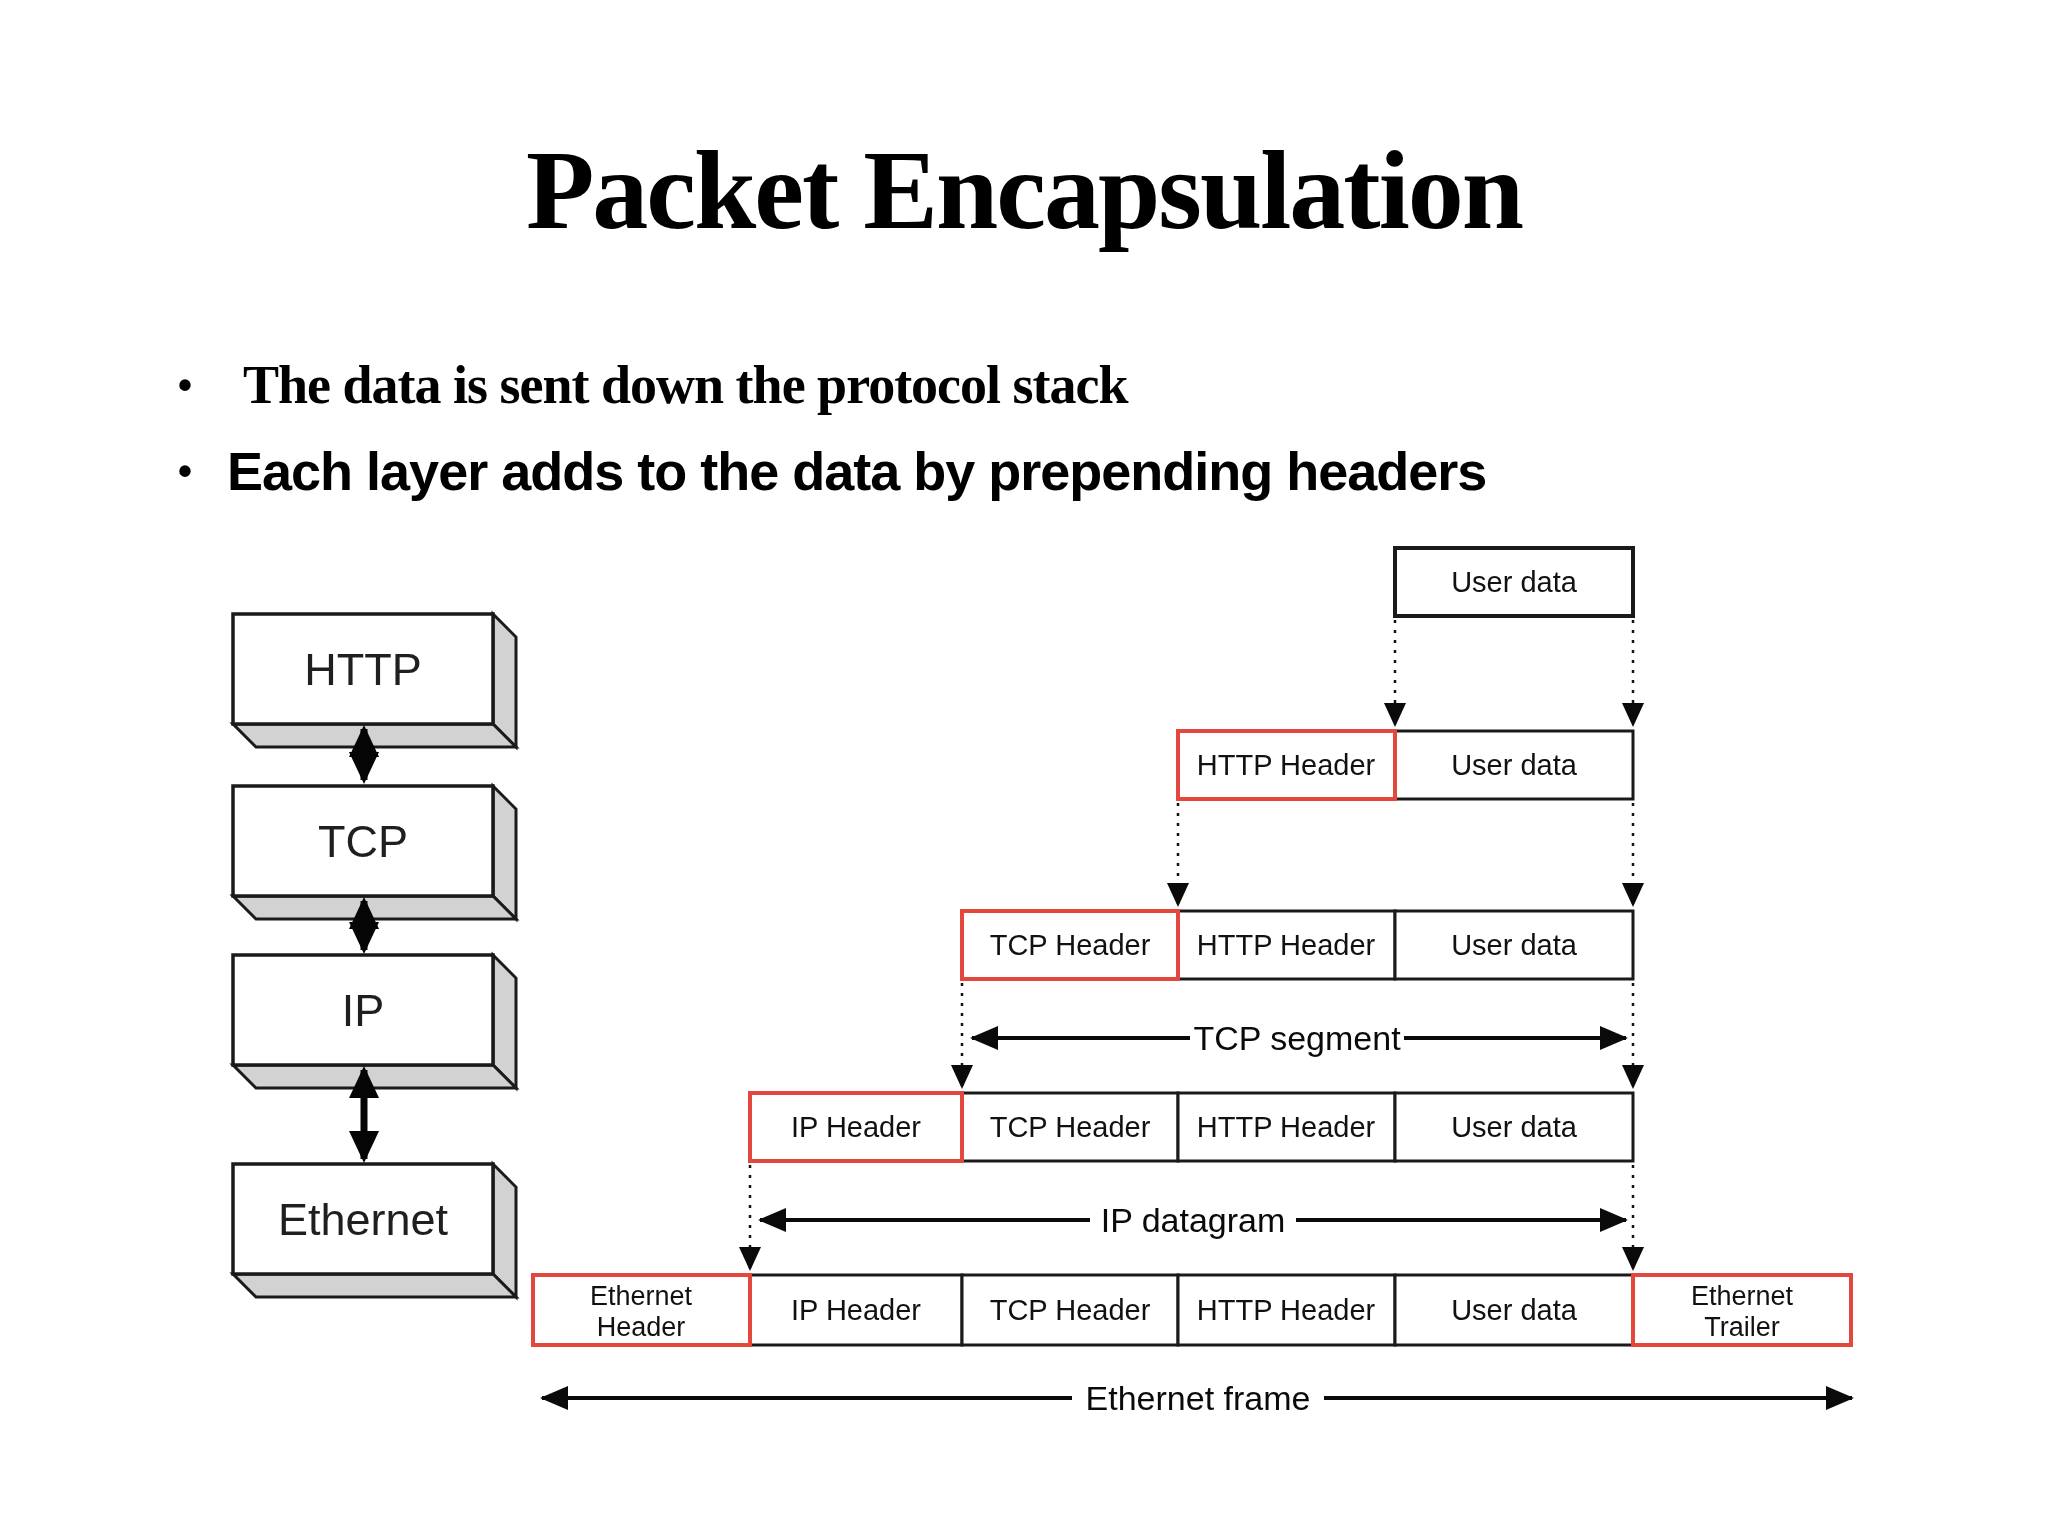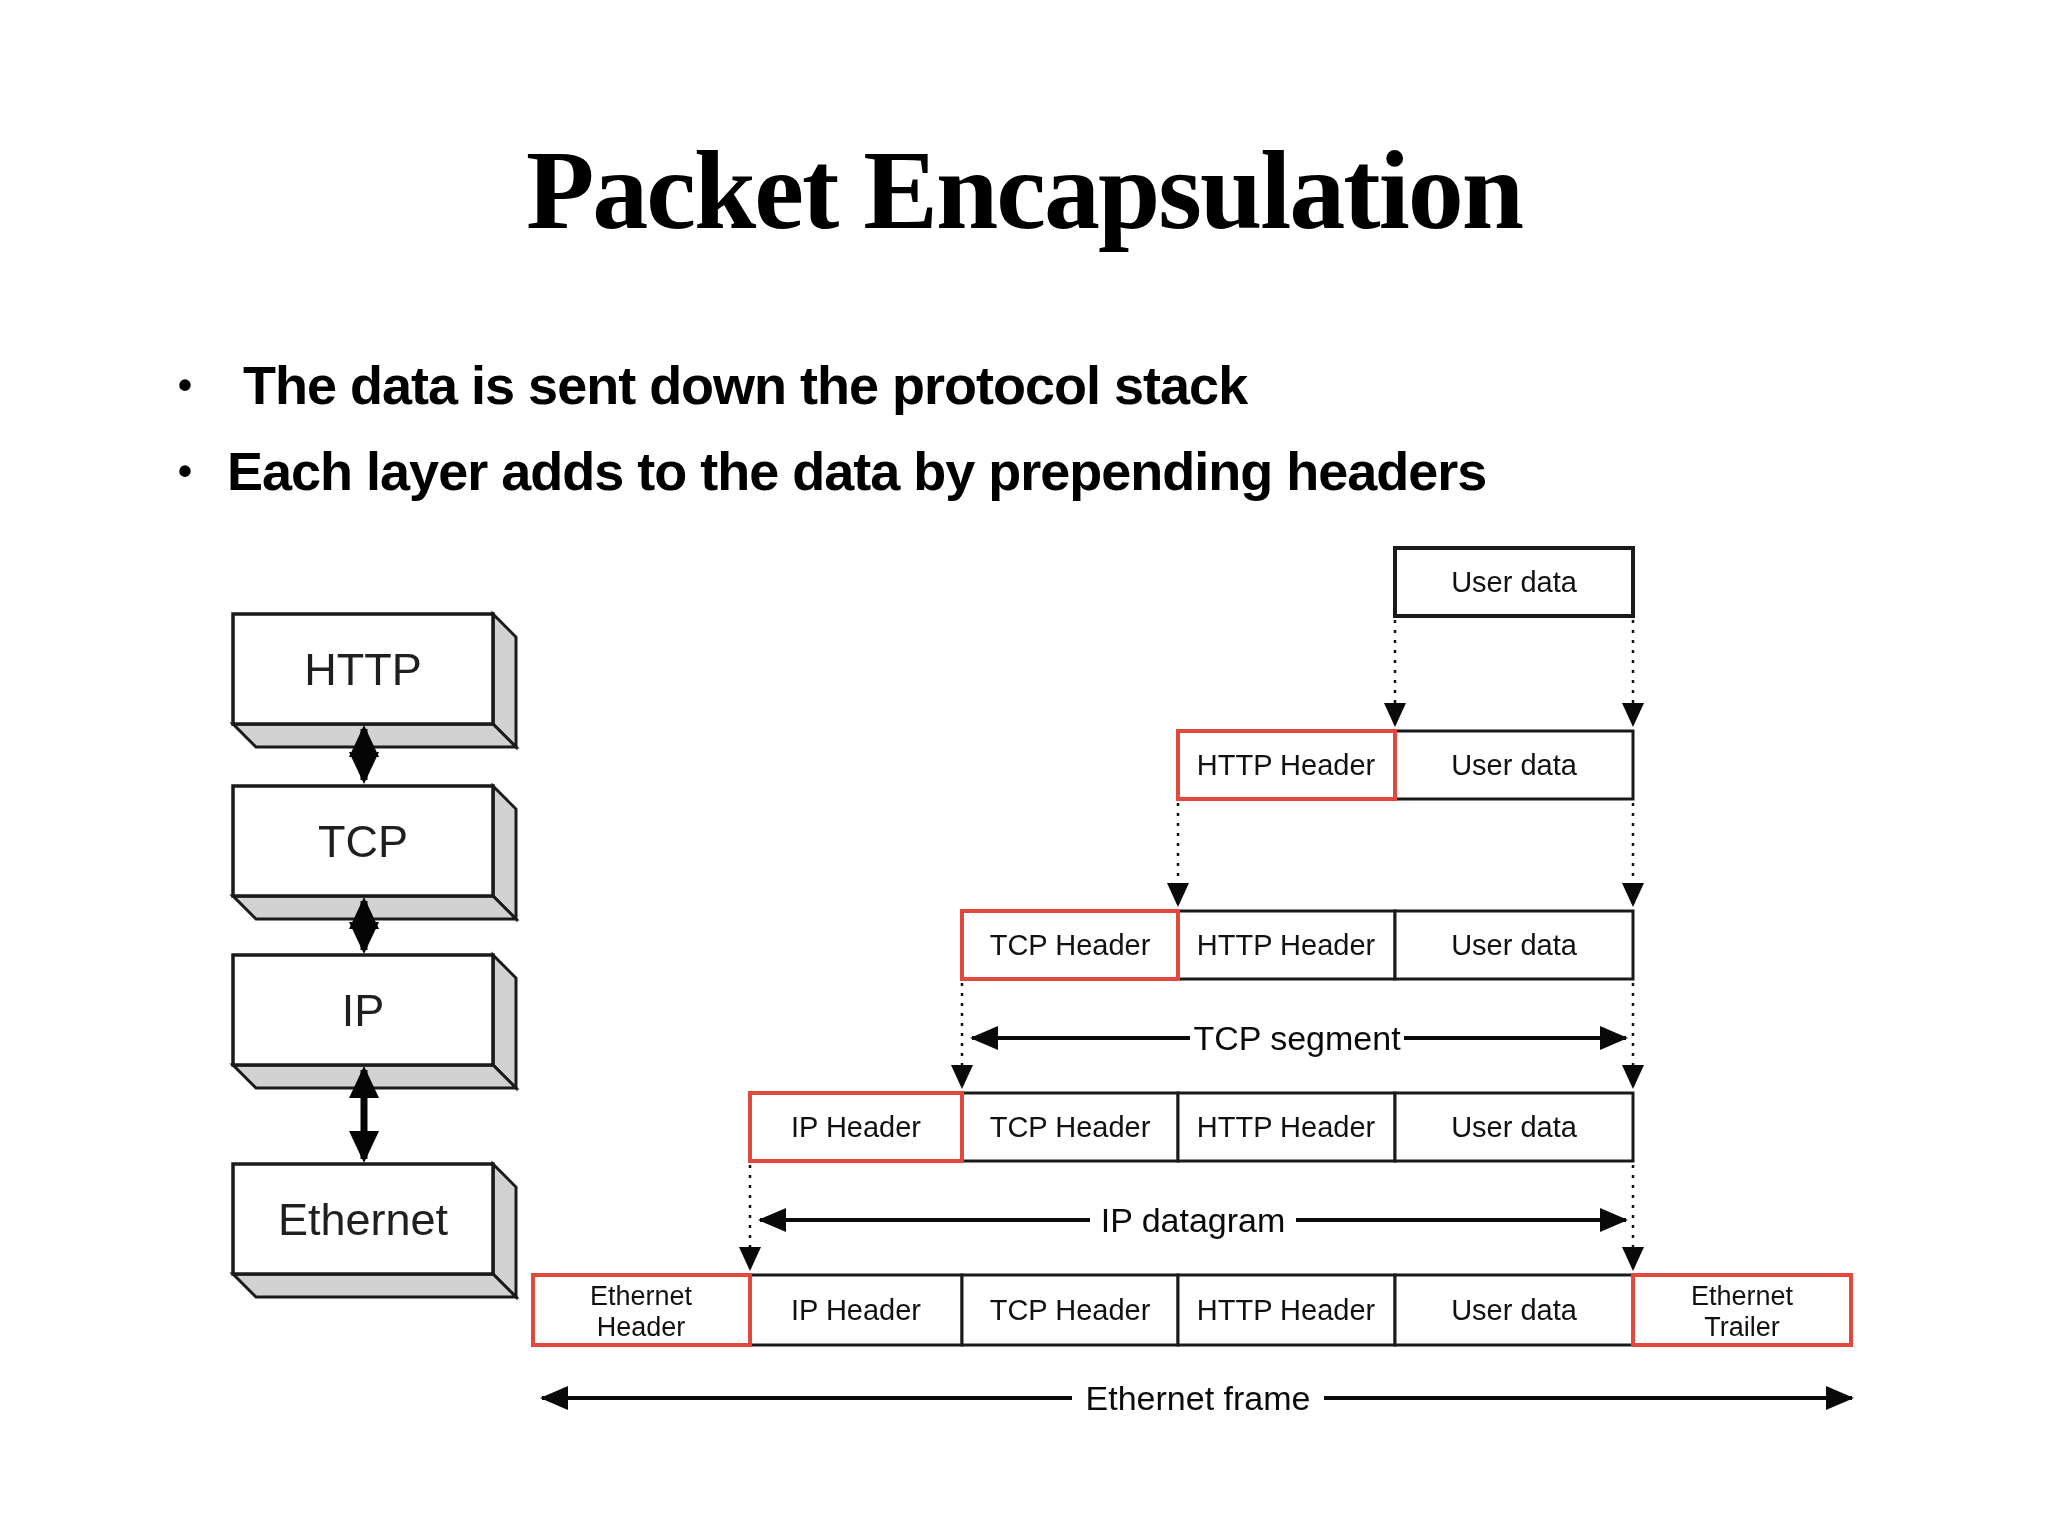--- a/index.html
+++ b/index.html
@@ -32,21 +32,21 @@
     line-height:1.15;
     letter-spacing:-1px;
     color:#000;
     white-space:nowrap;
   }
   .bullet-row .dot{
     font-size:40px;
     line-height:62px;
   }
   #bullet-0{top:354px;}
-  #bullet-0 .bullet-text{margin-left:52px;}
+  #bullet-0 .bullet-text{margin-left:52px;font-family:Liberation Serif, serif;}
   #bullet-1{top:440px;}
   #bullet-1 .bullet-text{margin-left:36px;}
 
   svg.diagram{position:absolute;left:0;top:0;}
 
   
   .face{fill:#ffffff;stroke:#1a1a1a;stroke-width:3.5;}
   .side{stroke:#1a1a1a;stroke-width:3;stroke-linejoin:miter;}
   .stack-label{
     font-family:"Liberation Sans", sans-serif;

